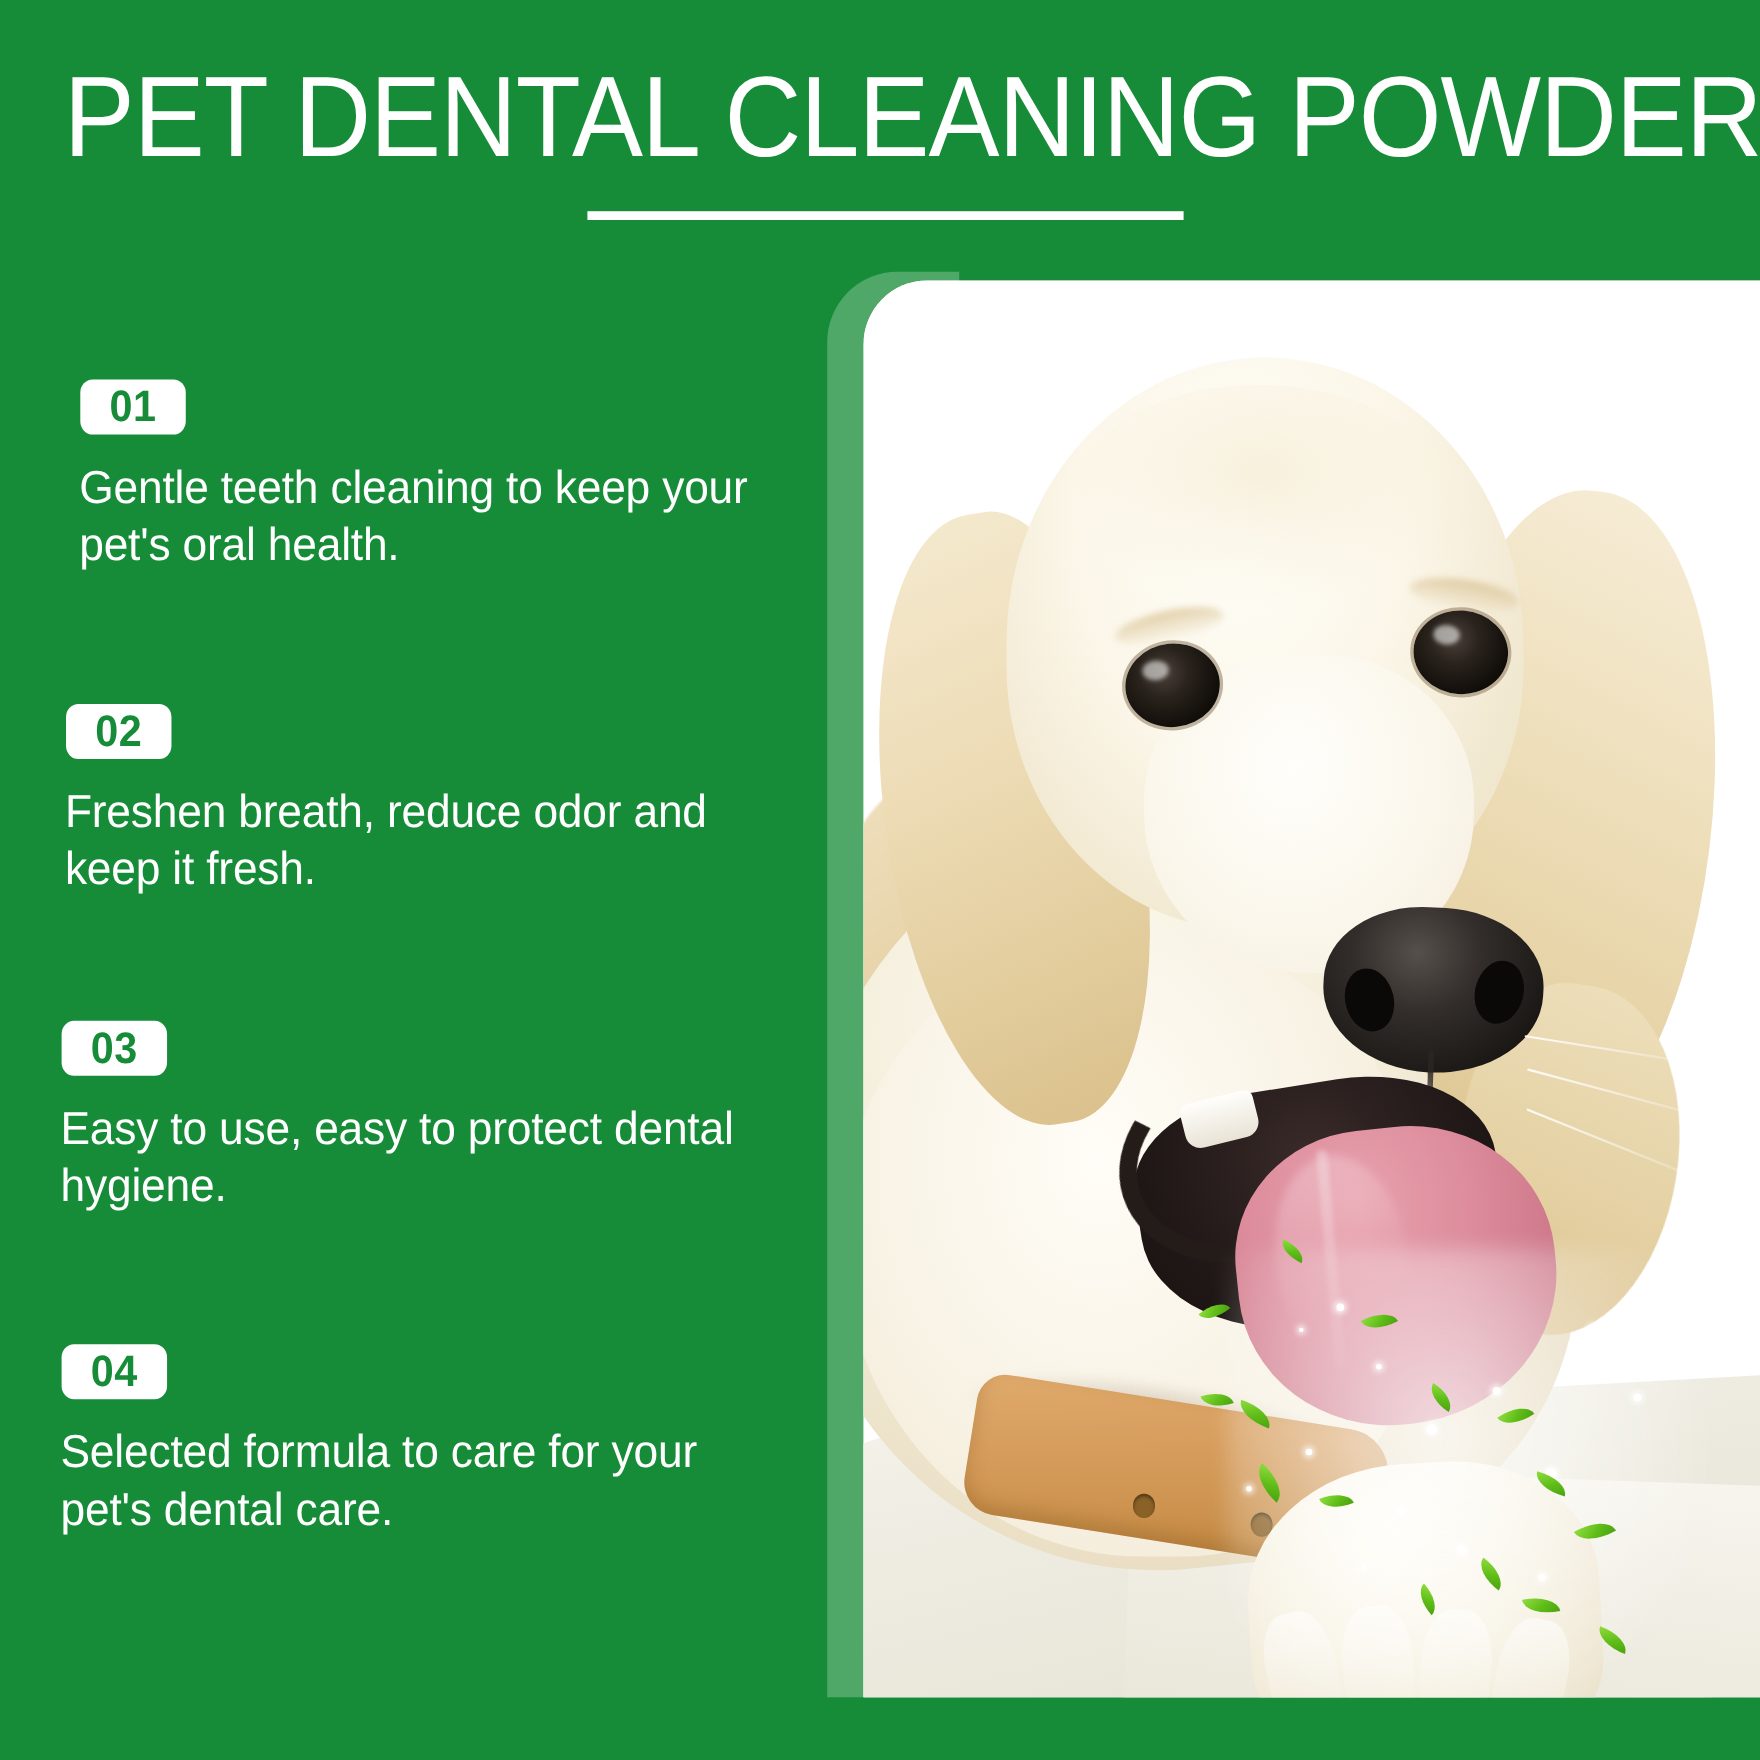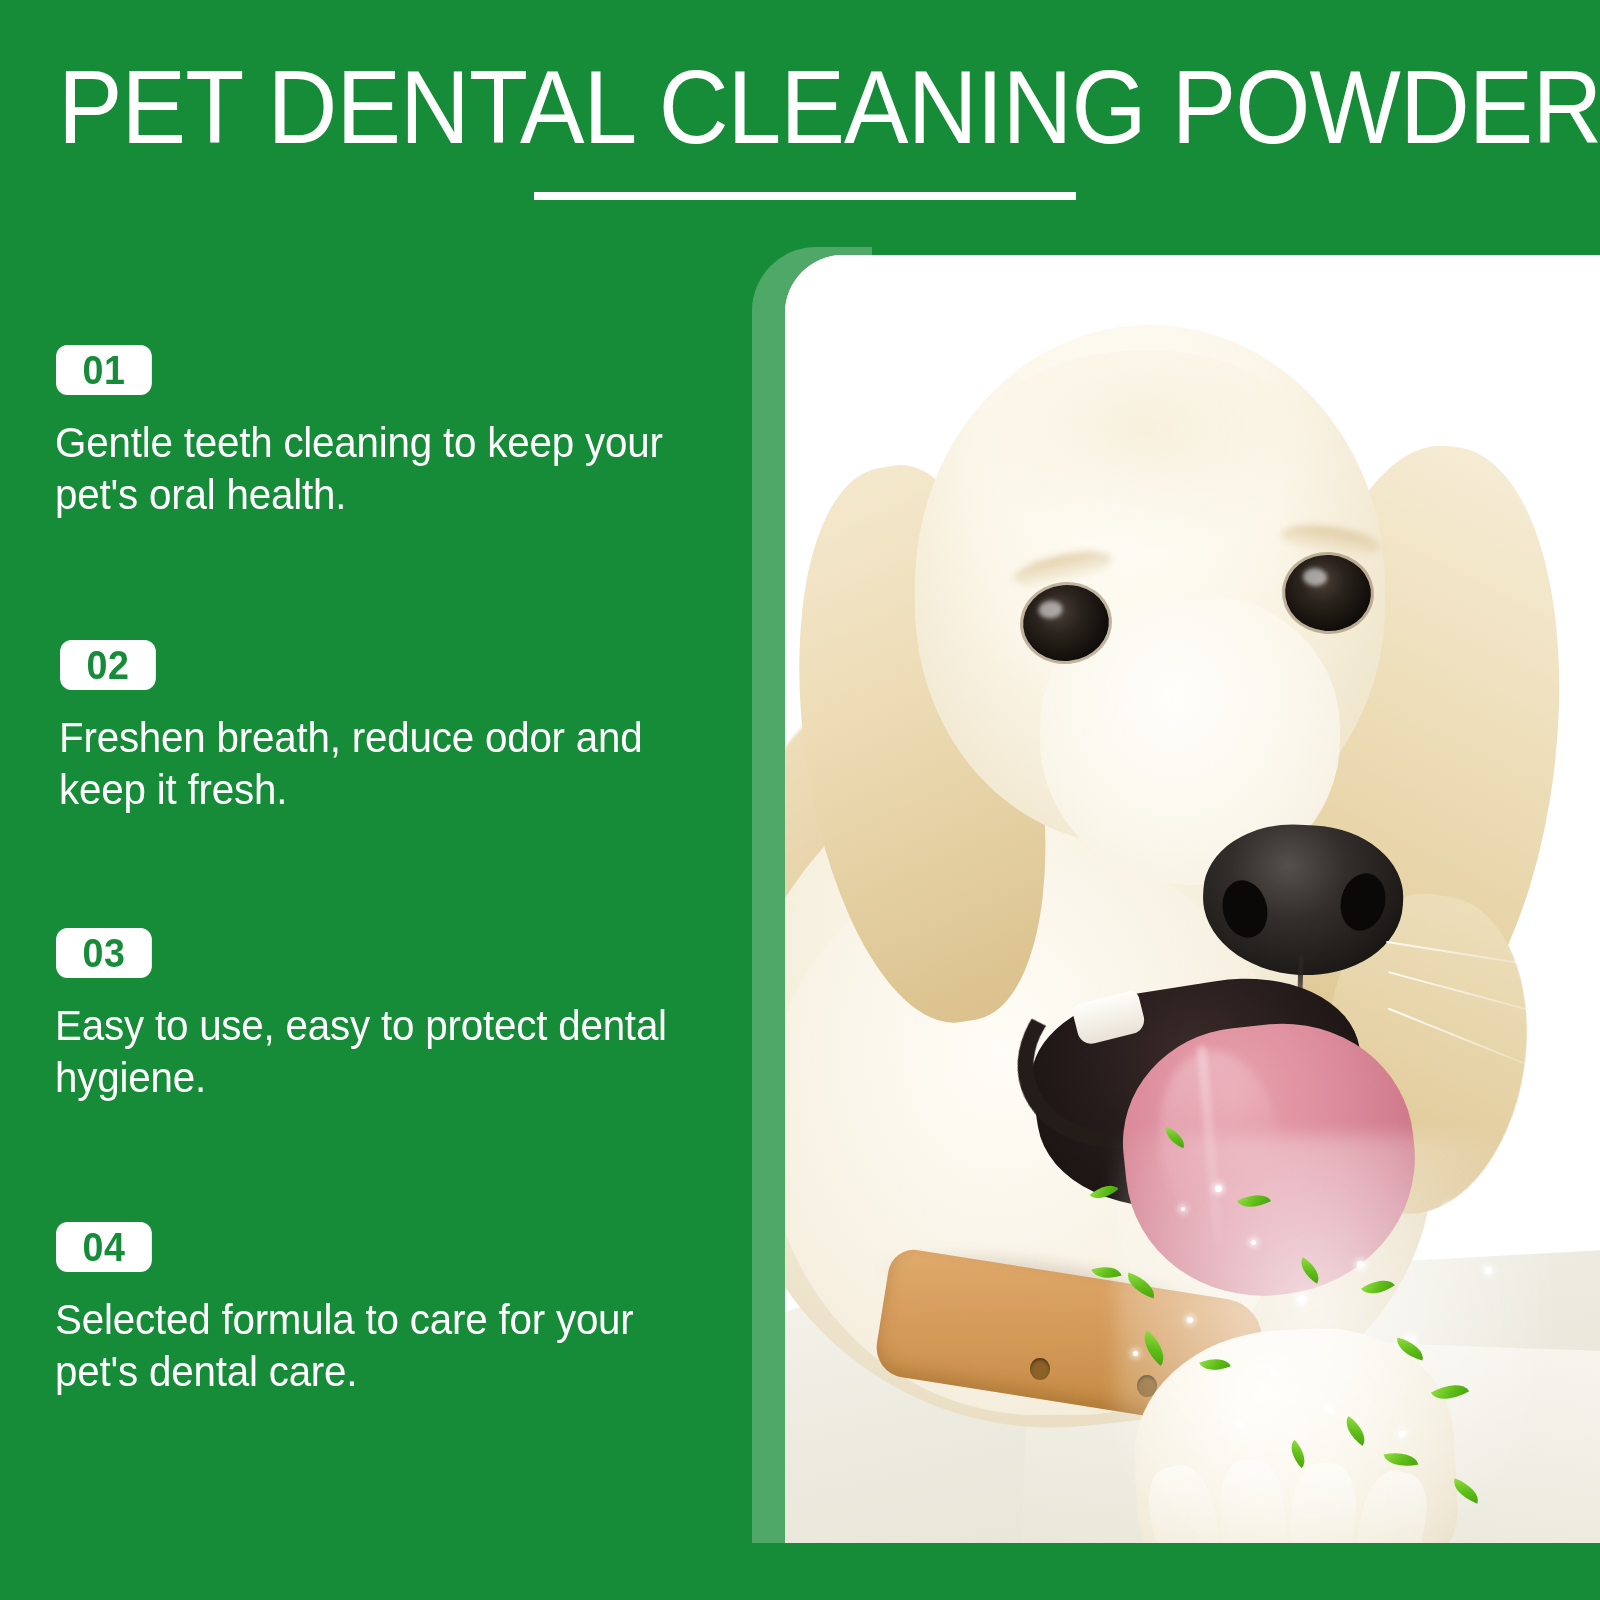--- a/index.html
+++ b/index.html
@@ -383,21 +383,21 @@
 
 <div class="poster">
 
   <div class="header">
     <div class="poster-title">PET DENTAL CLEANING POWDER</div>
     <div class="title-underline"></div>
   </div>
 
   <div class="features">
 
-    <div class="feature" style="position:absolute;left:0;top:45px;width:740px;">
+    <div class="feature" style="position:absolute;left:17px;top:45px;width:740px;">
       <div class="feature-badge" style="margin-left:56px;">01</div>
       <div class="feature-text" style="margin-left:55px;">Gentle teeth cleaning to keep your pet's oral health.</div>
     </div>
 
     <div class="feature" style="position:absolute;left:4px;top:340px;width:740px;">
       <div class="feature-badge" style="margin-left:56px;">02</div>
       <div class="feature-text" style="margin-left:55px;">Freshen breath, reduce odor and keep it fresh.</div>
     </div>
 
     <div class="feature" style="position:absolute;left:0;top:628px;width:740px;">

